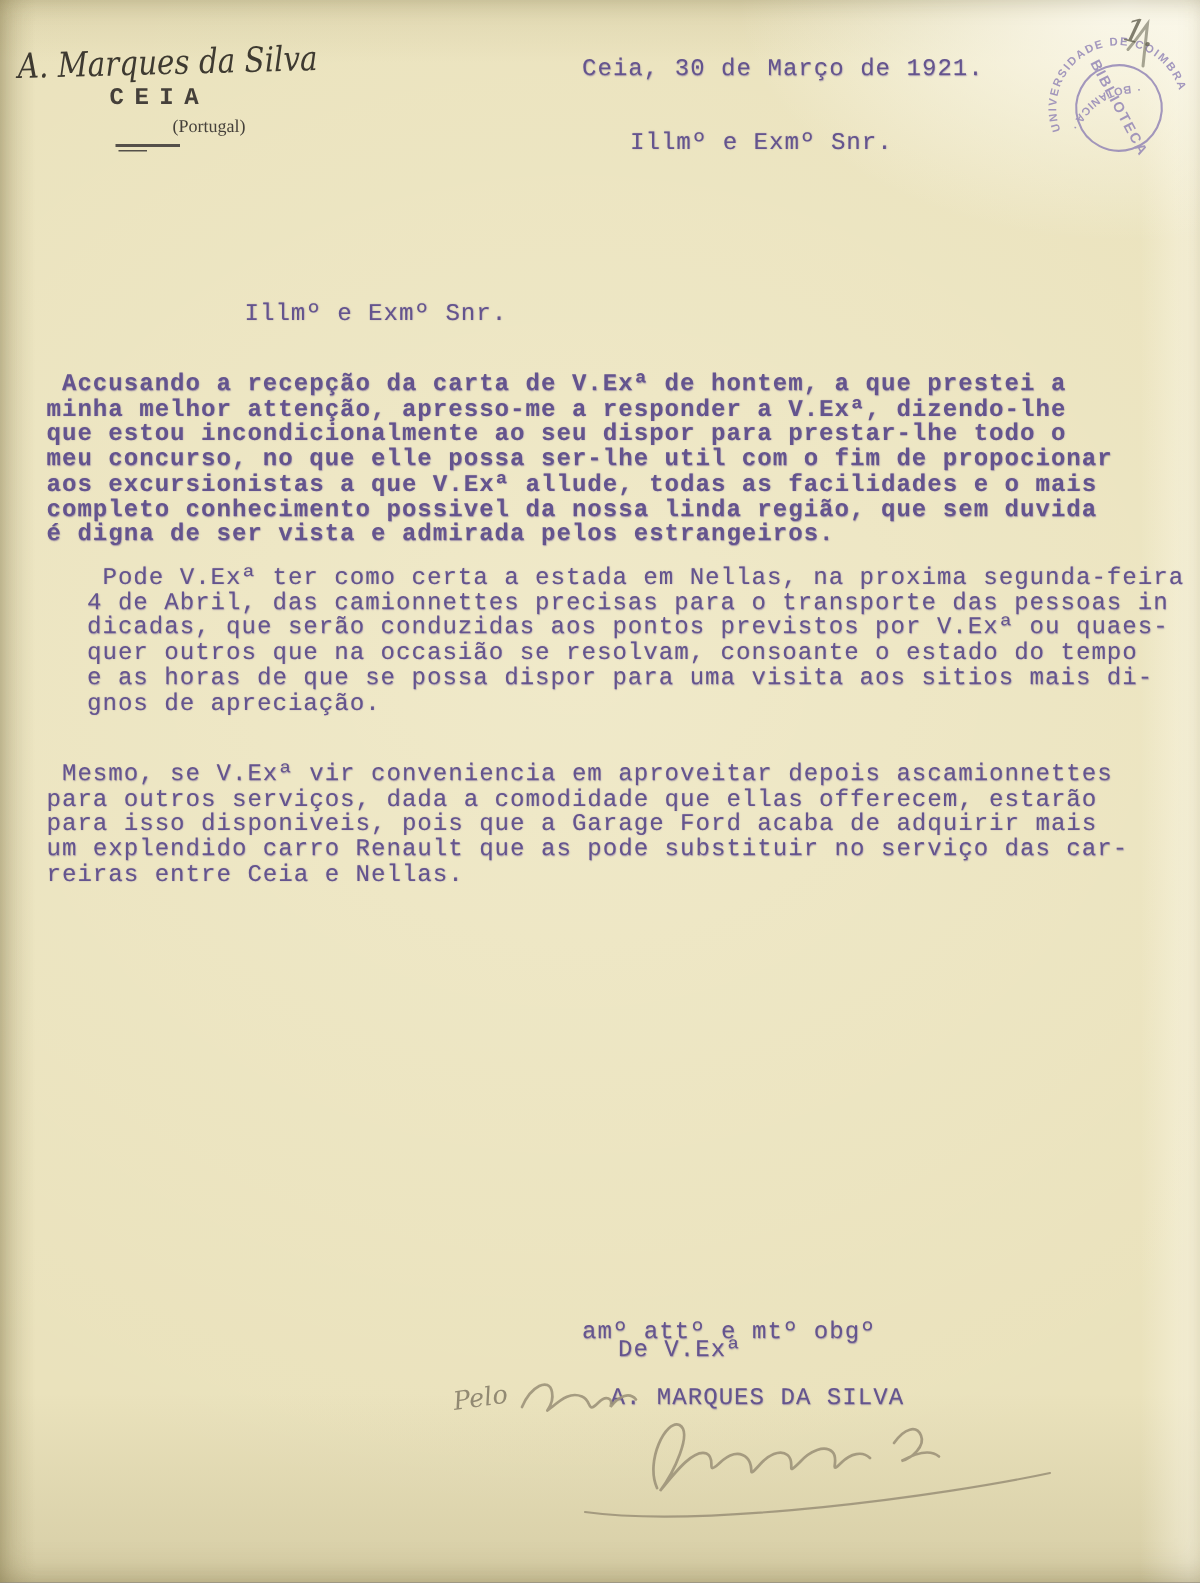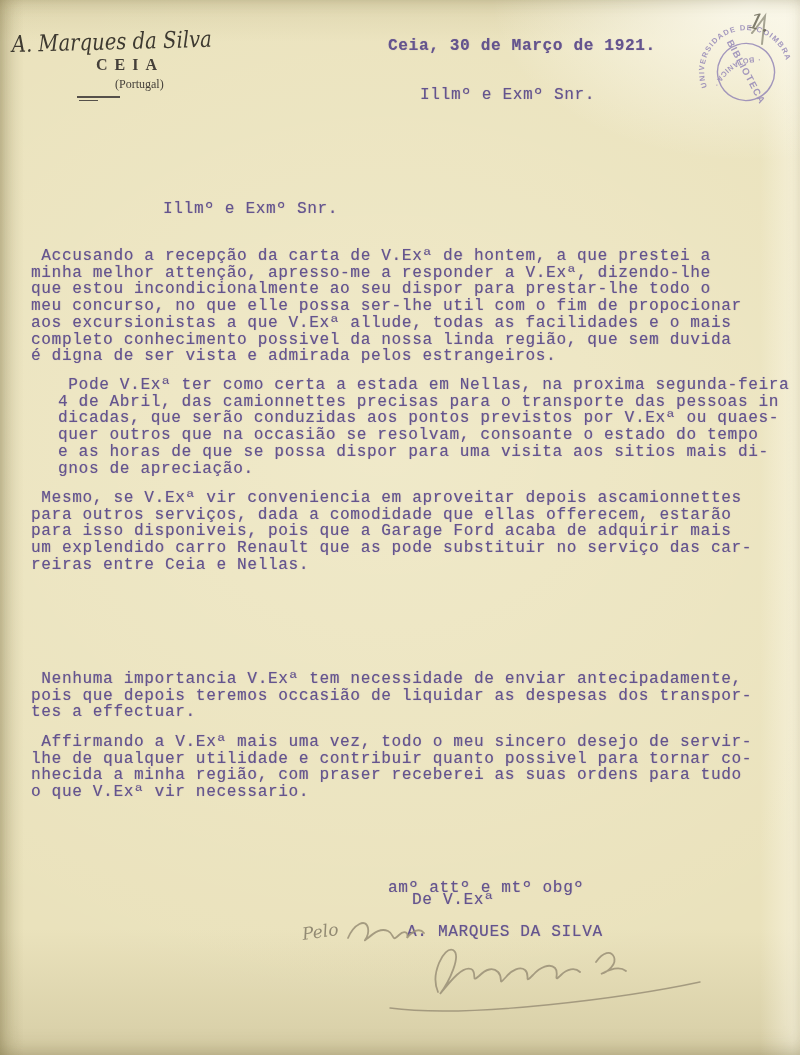--- a/index.html
+++ b/index.html
@@ -22,22 +22,22 @@
     font-family:"Liberation Mono","DejaVu Sans Mono",monospace;
     font-size:16px;
     letter-spacing:.7px;
     line-height:16.7px;
     white-space:pre;
     text-shadow:.3px .4px .8px rgba(86,66,140,.5);
   }
   .para{left:31px;}
   .lh-city{
     position:absolute;left:73px;top:56px;
-    font-family:Liberation Serif, serif;
-    font-size:16px;font-weight:600;letter-spacing:7px;color:#45403a;margin-left:23px;
+    font-family:Liberation Mono, monospace;
+    font-size:16px;font-weight:600;letter-spacing:7px;color:#45403a;
   }
   .lh-country{
     position:absolute;left:115px;top:77px;
     font-family:"Liberation Serif","DejaVu Serif",serif;
     font-size:12px;color:#45403a;
   }
   .lh-script{position:absolute;left:8px;top:24px;}
   .lh-script text{
     font-family:"DejaVu Serif","Liberation Serif",serif;
     font-style:italic;font-size:23px;fill:#3e3a31;
@@ -66,65 +66,58 @@
 <div class="page">
 
   <svg class="lh-script" width="215" height="42" viewBox="0 0 215 42">
     <text x="4" y="28" textLength="200" lengthAdjust="spacingAndGlyphs" transform="rotate(-1.5 4 28)">A. Marques da Silva</text>
   </svg>
   <div class="lh-city">CEIA</div>
   <div class="lh-country">(Portugal)</div>
   <div class="lh-rule lh-rule1"></div>
   <div class="lh-rule lh-rule2"></div>
 
-  <div class="tw" style="left:388px;top:38px;font-weight:bold;">Ceia, 30 de Março de 1921.</div>
+  <div class="tw" style="left:388px;top:38px;">Ceia, 30 de Março de 1921.</div>
   <div class="tw" style="left:420px;top:87px;">Illmº e Exmº Snr.</div>
 
   <svg class="stamp" width="112" height="112" viewBox="0 0 110 110">
     <circle cx="55" cy="55" r="28" fill="none" stroke="#8c7eb4" stroke-width="1.4"></circle>
     <path id="stampTop" d="M 16.5,69 A 41 41 0 1 1 93.5,69" fill="none"></path>
     <path id="stampBot" d="M 96,70 A 44 44 0 0 0 14,70" fill="none"></path>
     <text font-size="7.4" letter-spacing="1.2">
       <textPath href="#stampTop" startOffset="50%" text-anchor="middle">UNIVERSIDADE DE COIMBRA</textPath>
     </text>
     <text font-size="7.2" letter-spacing="1">
       <textPath href="#stampBot" startOffset="60%" text-anchor="middle">· BOTANICA ·</textPath>
     </text>
     <text x="55" y="58" transform="rotate(80 55 55)" text-anchor="middle" font-size="9.5" letter-spacing="1.2">BIBLIOTECA</text>
   </svg>
 
   <div class="page-mark">1.</div>
 
   <div class="tw" style="left:163px;top:201px;">Illmº e Exmº Snr.</div>
 
-  <div class="tw para" style="top:248px;"> Accusando a recepção da carta de V.Exª de hontem, a que prestei a
+  <div class="tw para" style="top:248px;font-weight:bold;"> Accusando a recepção da carta de V.Exª de hontem, a que prestei a
 minha melhor attenção, apresso-me a responder a V.Exª, dizendo-lhe
 que estou incondicionalmente ao seu dispor para prestar-lhe todo o
 meu concurso, no que elle possa ser-lhe util com o fim de propocionar
 aos excursionistas a que V.Exª allude, todas as facilidades e o mais
 completo conhecimento possivel da nossa linda região, que sem duvida
 é digna de ser vista e admirada pelos estrangeiros.</div>
   <div class="tw para" style="top:377px;margin-left:27px;"> Pode V.Exª ter como certa a estada em Nellas, na proxima segunda-feira
 4 de Abril, das camionnettes precisas para o transporte das pessoas in
 dicadas, que serão conduzidas aos pontos previstos por V.Exª ou quaes-
 quer outros que na occasião se resolvam, consoante o estado do tempo
 e as horas de que se possa dispor para uma visita aos sitios mais di-
 gnos de apreciação.</div>
-  <div class="tw para" style="top:490px;"> Mesmo, se V.Exª vir conveniencia em aproveitar depois ascamionnettes
+  <div class="tw para" style="top:508px;"> Mesmo, se V.Exª vir conveniencia em aproveitar depois ascamionnettes
 para outros serviços, dada a comodidade que ellas offerecem, estarão
 para isso disponiveis, pois que a Garage Ford acaba de adquirir mais
 um explendido carro Renault que as pode substituir no serviço das car-
 reiras entre Ceia e Nellas.</div>
-  <div class="tw para" style="top:671px;"> Nenhuma importancia V.Exª tem necessidade de enviar antecipadamente,
-pois que depois teremos occasião de liquidar as despesas dos transpor-
-tes a effectuar.</div>
-  <div class="tw para" style="top:734px;"> Affirmando a V.Exª mais uma vez, todo o meu sincero desejo de servir-
-lhe de qualquer utilidade e contribuir quanto possivel para tornar co-
-nhecida a minha região, com praser receberei as suas ordens para tudo
-o que V.Exª vir necessario.</div>
 
   <div class="tw" style="left:412px;top:892px;">De V.Exª</div>
   <div class="tw" style="left:388px;top:880px;">amº attº e mtº obgº</div>
 
   <div class="tw" style="left:407px;top:924px;">A. MARQUES DA SILVA</div>
 
   <svg class="pencil" width="800" height="1055" viewBox="0 0 800 1055">
 
     <text class="pencil-text" x="303" y="940" transform="rotate(-8 303 940)">Pelo</text>
 

